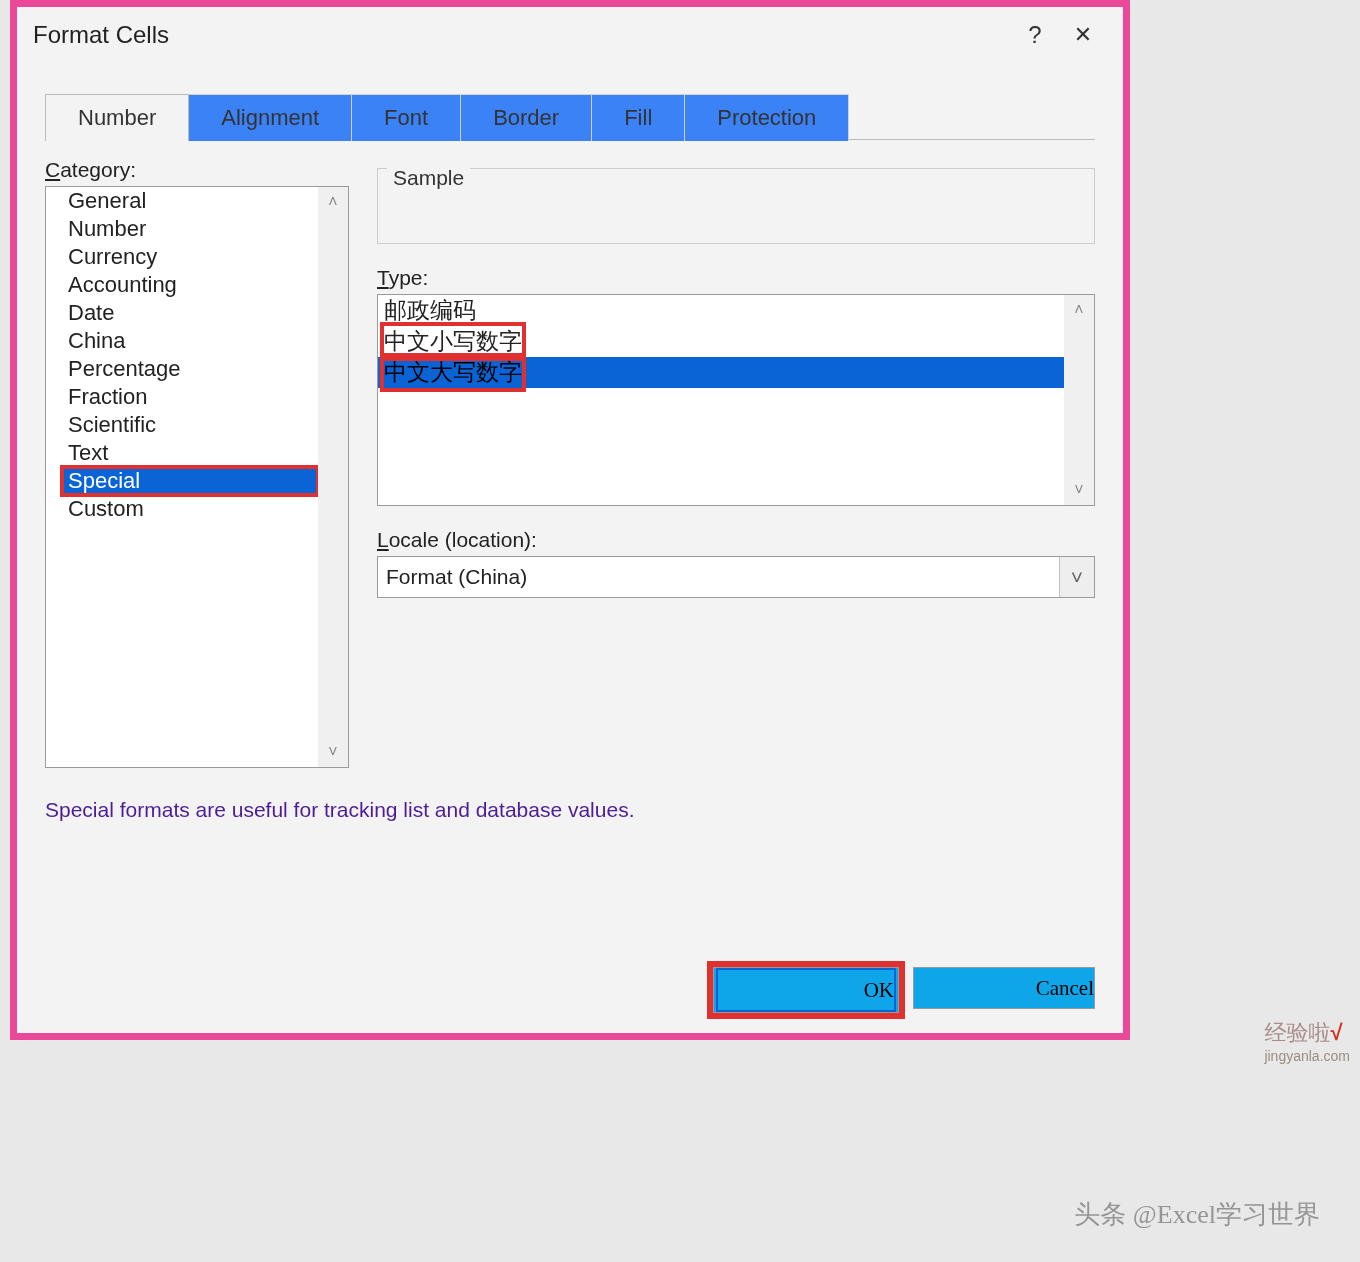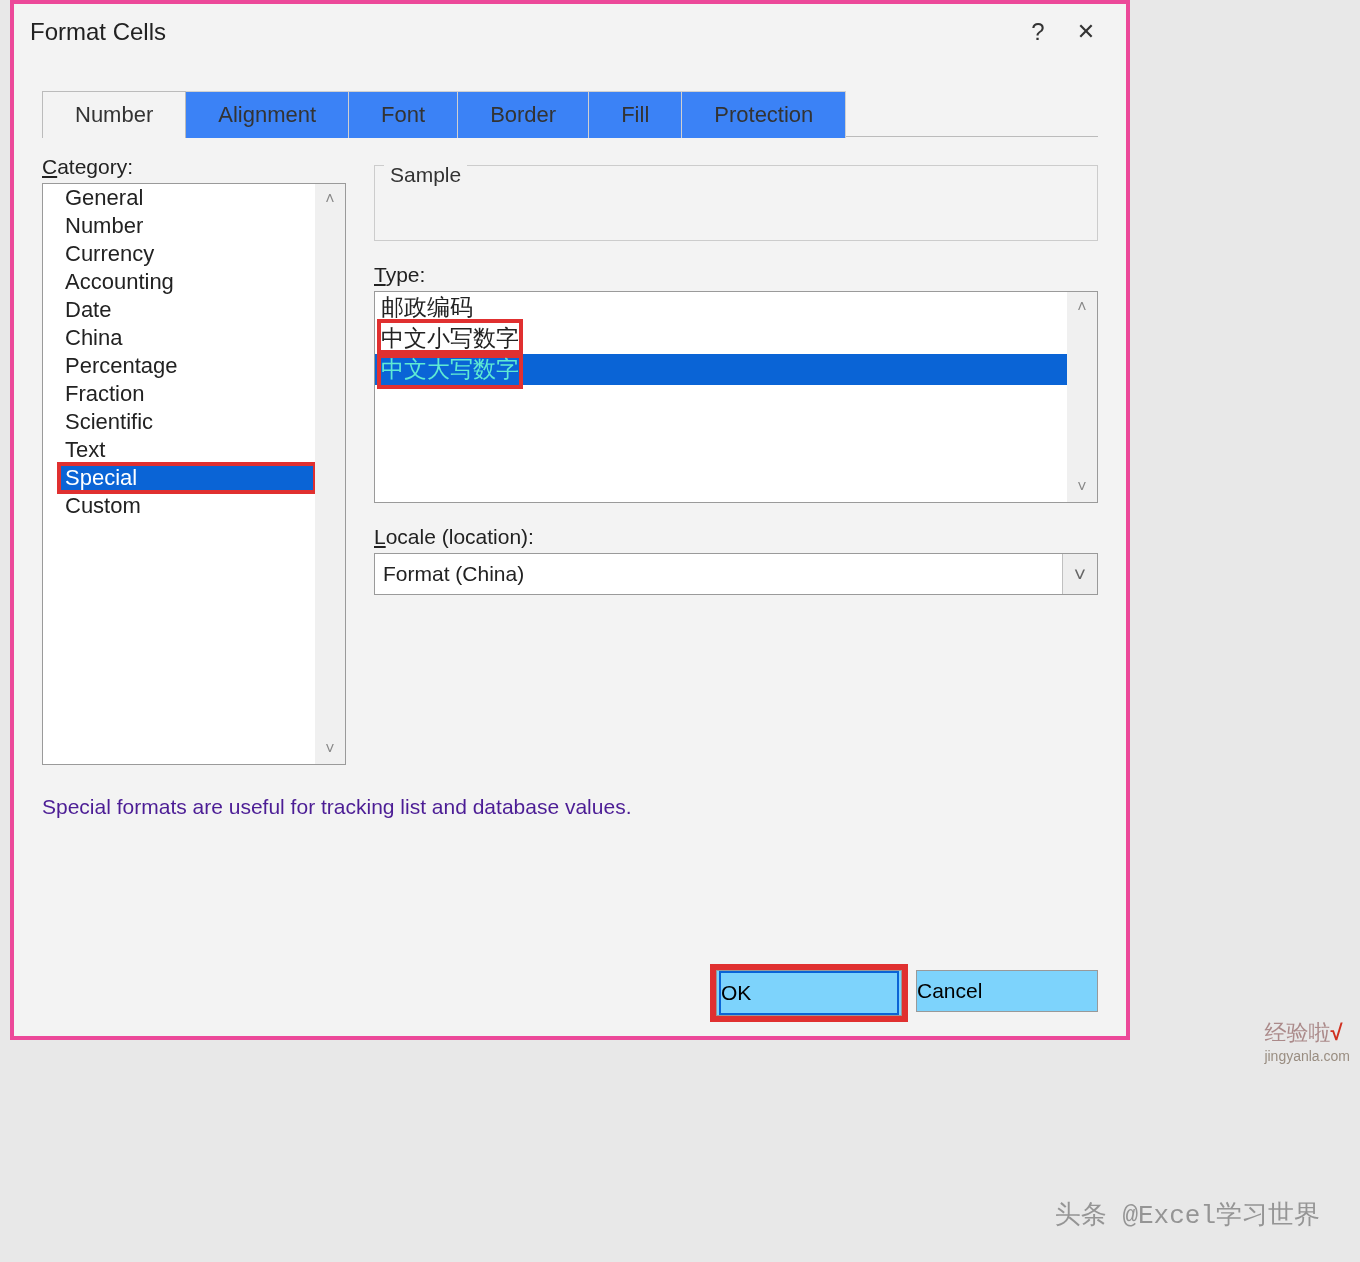--- a/index.html
+++ b/index.html
@@ -12,21 +12,21 @@
     overflow: hidden;
     position: relative;
   }
   .dialog {
     position: absolute;
     left: 10px;
     top: 0;
     width: 1120px;
     height: 1040px;
     background: #f3f3f3;
-    border: 4px solid #ec4899;
+    border: 7px solid #ec4899;
     box-sizing: border-box;
   }
   .titlebar {
     height: 56px;
     display: flex;
     align-items: center;
     padding: 0 16px;
     font-size: 24px;
     color: #222;
     position: relative;
@@ -162,21 +162,21 @@
   }
   .type-item {
     padding: 0 6px;
     font-size: 23px;
     color: #222;
     cursor: pointer;
     white-space: nowrap;
   }
   .type-item.selected {
     background: #0a64d6;
-    color: #5eead4;
+    color: #000000;
   }
   .type-red {
     display: inline-block;
     outline: 4px solid #e03030;
   }
   .locale-select {
     border: 1px solid #9a9a9a;
     background: #fff;
     height: 40px;
     margin-top: 4px;
@@ -208,41 +208,42 @@
     position: absolute;
     bottom: 20px;
     right: 28px;
     display: flex;
     gap: 14px;
   }
   .btn {
     width: 180px;
     height: 40px;
     border: 1px solid #999;
-    background: #7dd3fc;
-    font-size: 21px;
-    display: flex;
-    align-items: center;
-    justify-content: flex-start;
-    cursor: pointer;
+    background: #0ea5e9;
+    font-size: 21px;
+    display: flex;
+    align-items: center;
+    justify-content: flex-end;
+    cursor: pointer;
+    font-family: Liberation Serif, serif;
   }
   .btn.ok {
     border: 2px solid #0a64d6;
   }
   .btn.ok-wrap {
     outline: 6px solid #e03030;
     padding: 2px;
   }
   .watermark {
     position: absolute;
     right: 40px;
     bottom: 30px;
     font-size: 26px;
     color: rgba(80,80,80,0.55);
-    font-family: Liberation Mono, monospace;
+    font-family: Liberation Serif, serif;
     pointer-events: none;
   }
   .watermark2 {
     position: absolute;
     right: 10px;
     bottom: 198px;
     font-size: 22px;
     color: rgba(120,60,60,0.55);
     pointer-events: none;
   }

